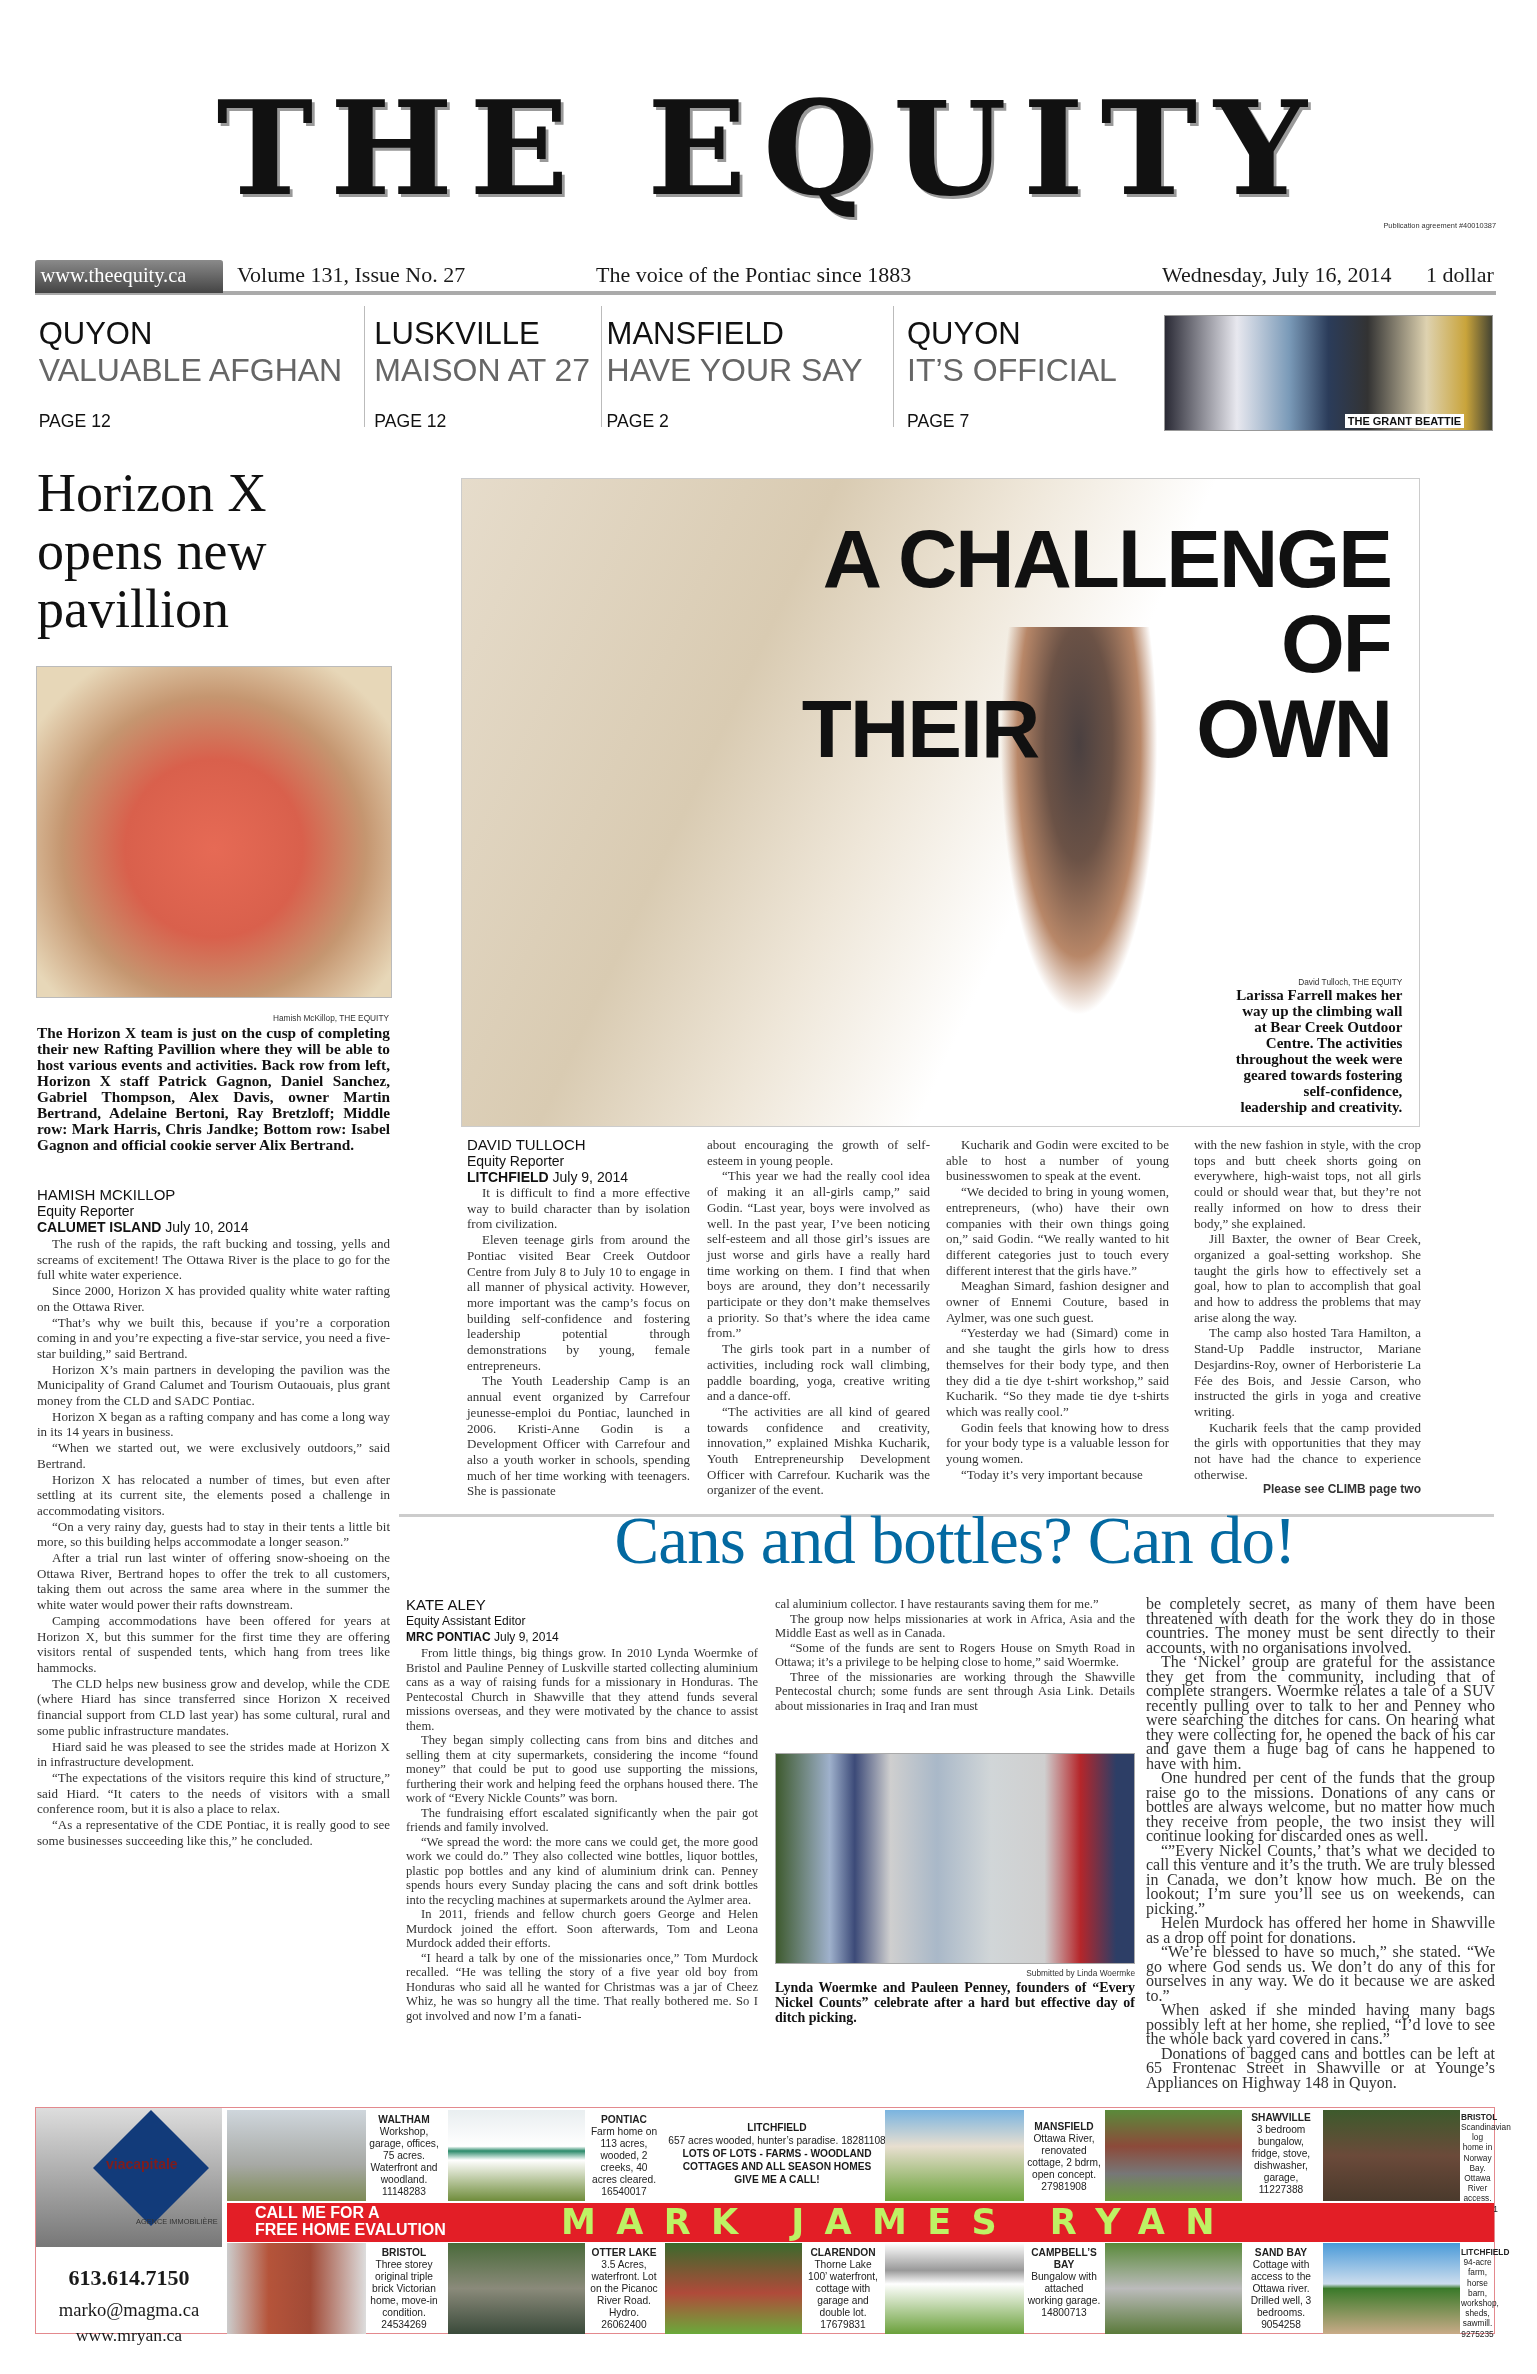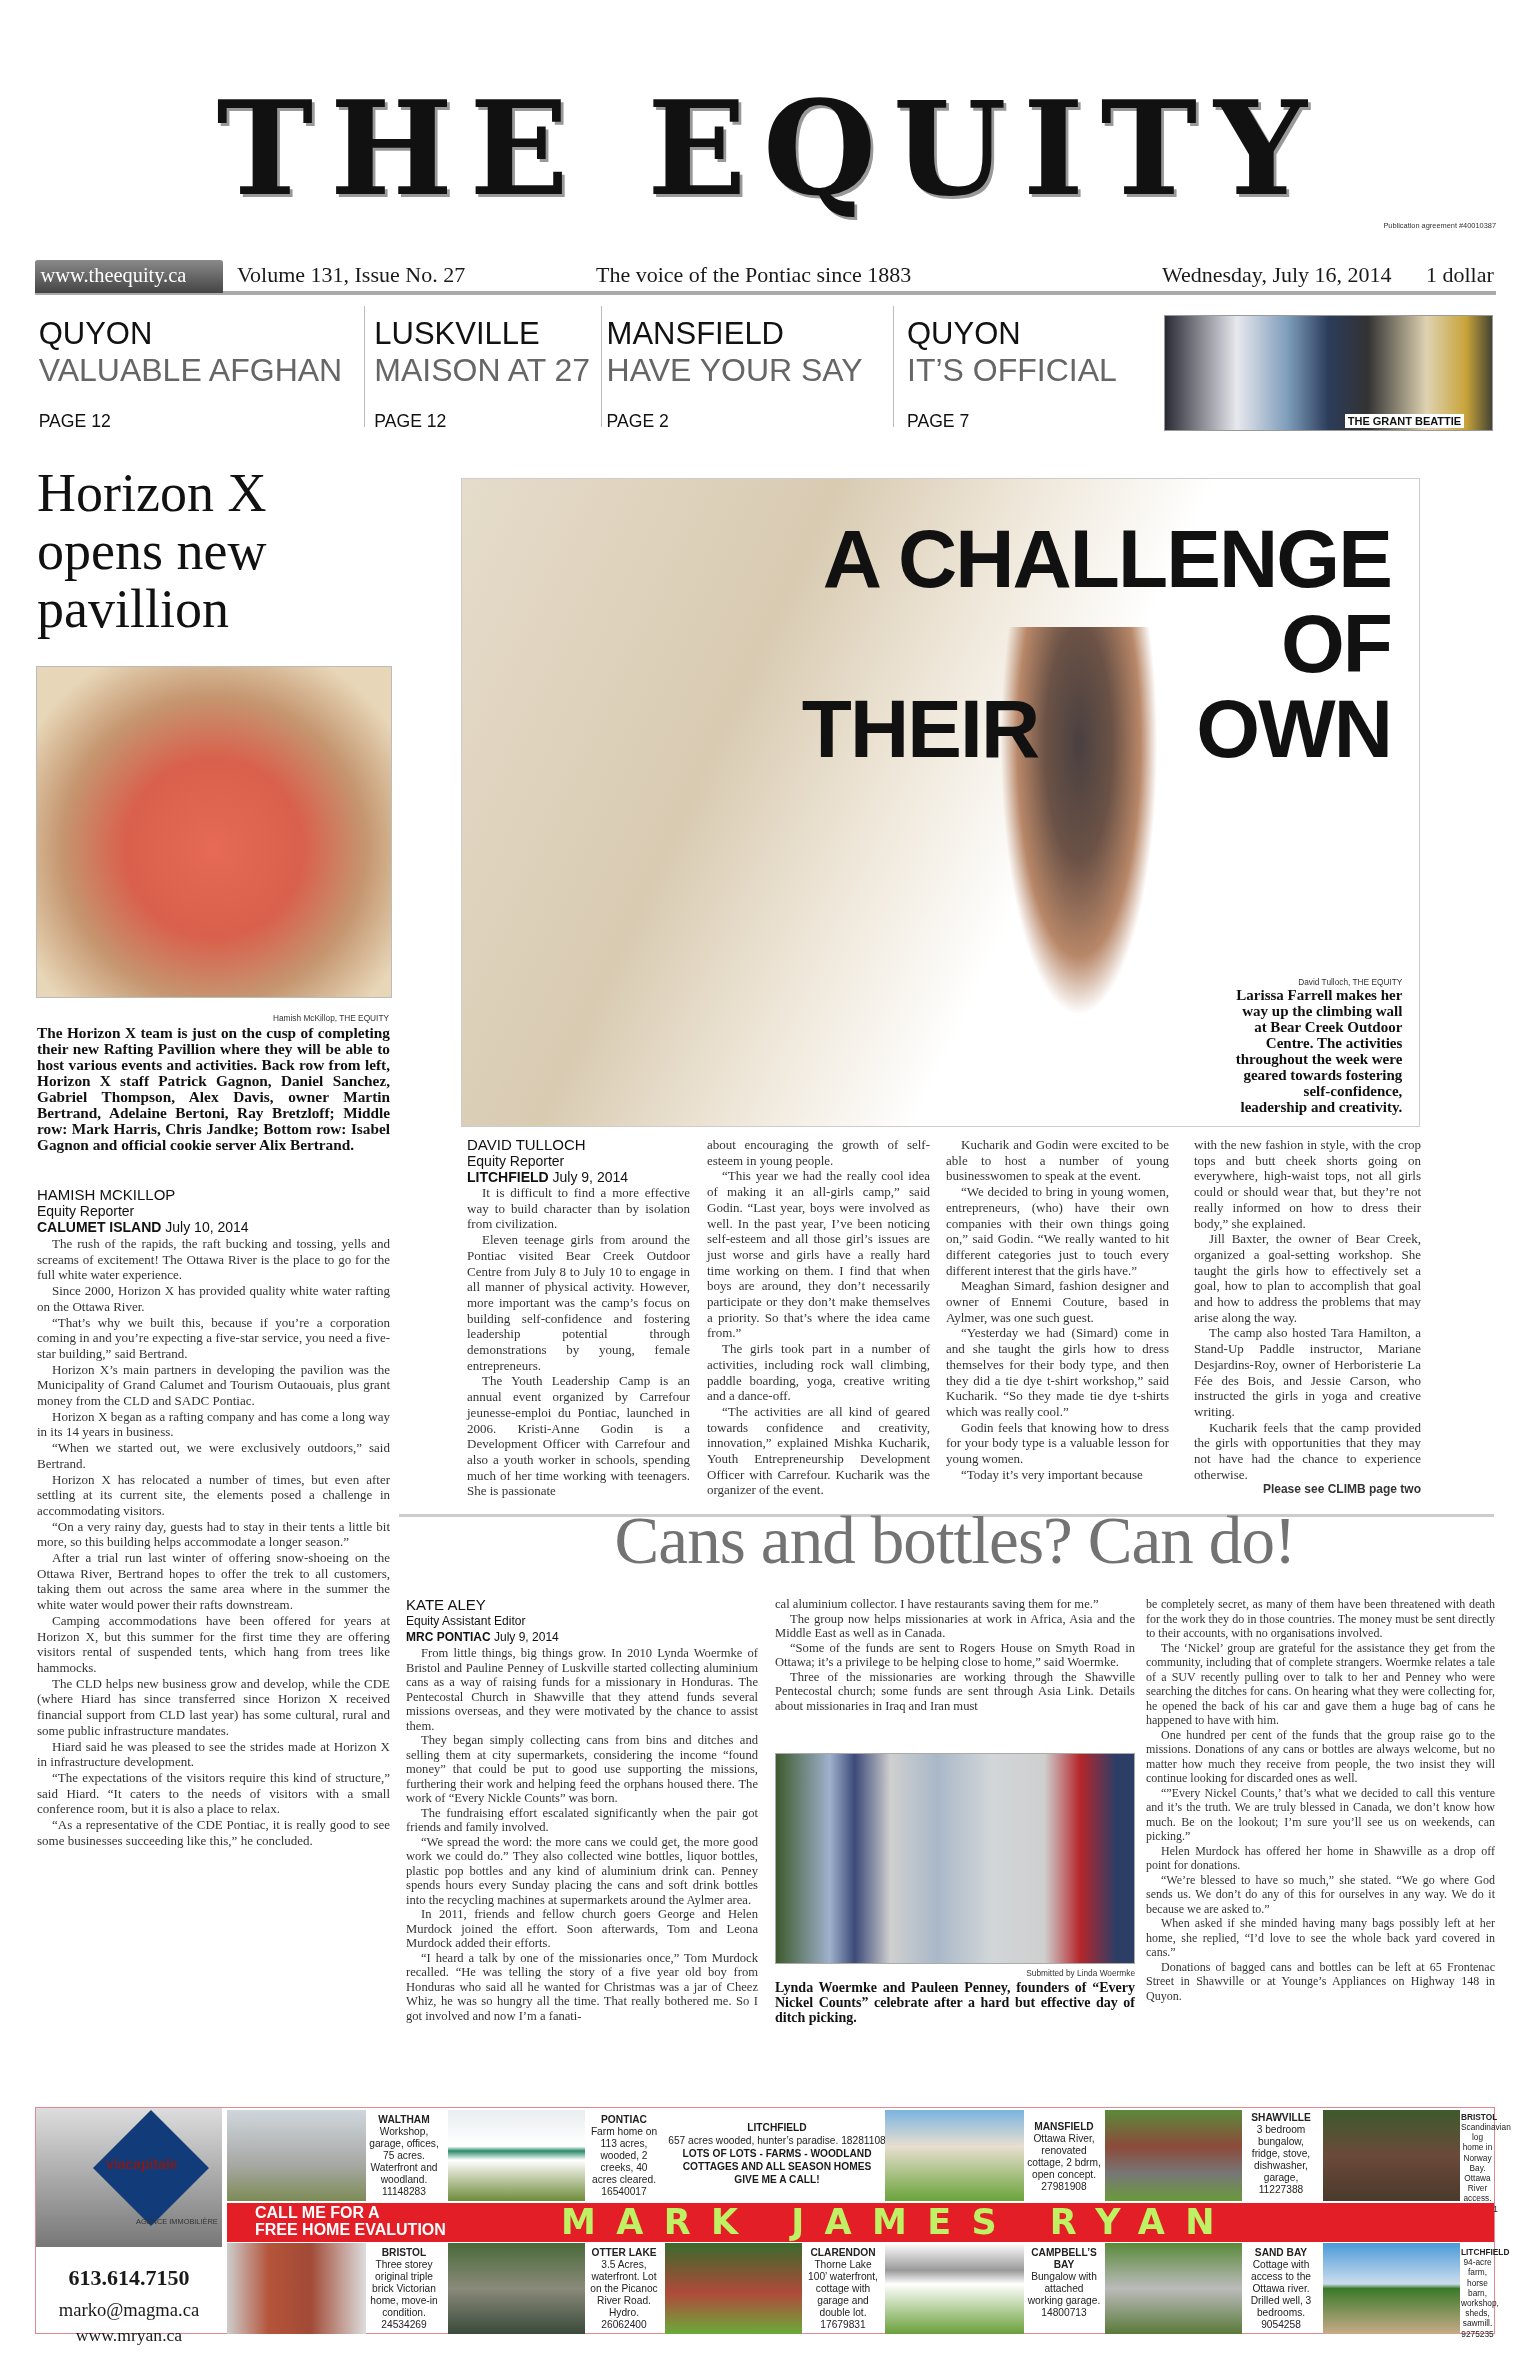--- a/index.html
+++ b/index.html
@@ -28,21 +28,21 @@
 .body{font-family:"Liberation Serif",serif;font-size:13px;line-height:15.7px;text-align:justify;color:#333}
 .body p{text-indent:15px}
 .col{position:absolute}
 .bigphoto{left:461px;top:478px;width:959px;height:649px;border:0.9px solid #ccc;background:linear-gradient(115deg,#e6dccb 0%,#d9cbb2 30%,#eee6d8 45%,#fff 60%,#fff 100%)}
 .bigphoto .climber{position:absolute;left:538px;top:148px;width:158px;height:390px;background:radial-gradient(ellipse at 50% 30%,#4a4040 0%,#6b5246 30%,#b88768 55%,transparent 70%)}
 .head2{position:absolute;right:28px;top:37px;width:686px;text-align:right;font-family:"Liberation Sans",sans-serif;font-weight:bold;font-size:82px;line-height:85px;color:#111;letter-spacing:-1.9px}
 .head2 .l2 span{display:inline-block}
 .bigcap{position:absolute;right:16.7px;bottom:11px;width:167px;text-align:right}
 .bigcap .cap{text-align:right;font-size:15px;line-height:16px}
 .rule{position:absolute;height:3.7px;background:#ccc}
-.h2cans{left:547px;top:1503px;width:816px;text-align:center;font-size:67px;line-height:74px;color:#737373;letter-spacing:-0.9px}
+.h2cans{left:547px;top:1503px;width:816px;text-align:center;font-size:67px;line-height:74px;color:#0369a1;letter-spacing:-0.9px}
 .photo-cans{left:775px;top:1753px;width:360px;height:211px;border:0.9px solid #aaa;background:linear-gradient(90deg,#3e5a2e 0%,#9fb1cc 15%,#3c4a78 22%,#cfcfcf 32%,#a9b8c8 45%,#d1d6d8 60%,#cfcfcf 75%,#b5262a 85%,#2d3e66 95%)}
 .seeclimb{font-family:"Liberation Sans",sans-serif;font-weight:bold;font-size:12px;text-align:right}
 .ad{left:35px;top:2107px;width:1460px;height:227px;border:1.9px solid #e3898d;background:#fff}
 .ad .agent{position:absolute;left:0;top:0;width:186px;height:139px;background:linear-gradient(#ddd,#777)}
 .ad .logo{position:absolute;left:74px;top:18.6px;width:82px;height:82px;background:#123b7a;transform:rotate(45deg);}
 .ad .logotxt{position:absolute;left:70px;top:48px;width:93px;text-align:left;color:#7f1d1d;font:bold 14px "Liberation Sans",sans-serif}
 .ad .agence{position:absolute;left:100px;top:109px;font:7.4px "Liberation Sans",sans-serif;color:#333}
 .ad .contact{position:absolute;left:0;top:148px;width:186px;text-align:center;font-family:"Liberation Serif",serif}
 .ad .contact .ph{font-size:22px;font-weight:bold;margin-top:9.3px}
 .ad .contact .em{font-size:18.6px;margin-top:8px}
@@ -185,21 +185,21 @@
 </div>
 <div class="col body" style="left:775px;top:1597px;width:360px;font-size:12.6px;line-height:14.5px">
   <div>cal aluminium collector. I have restaurants saving them for me.”</div>
   <p>The group now helps missionaries at work in Africa, Asia and the Middle East as well as in Canada.</p>
   <p>“Some of the funds are sent to Rogers House on Smyth Road in Ottawa; it’s a privilege to be helping close to home,” said Woermke.</p>
   <p>Three of the missionaries are working through the Shawville Pentecostal church; some funds are sent through Asia Link. Details about missionaries in Iraq and Iran must</p>
 </div>
 <div class="abs photo-cans"></div>
 <div class="abs credit" style="left:775px;top:1968px;width:360px">Submitted by Linda Woermke</div>
 <div class="abs cap" style="left:775px;top:1980px;width:360px;font-size:14px;line-height:15px">Lynda Woermke and Pauleen Penney, founders of “Every Nickel Counts” celebrate after a hard but effective day of ditch picking.</div>
-<div class="col body" style="left:1146px;top:1597px;width:349px;font-size:12px;line-height:14.5px">
+<div class="col body" style="left:1146px;top:1597px;width:349px;font-size:16px;line-height:14.5px">
   <div>be completely secret, as many of them have been threatened with death for the work they do in those countries. The money must be sent directly to their accounts, with no organisations involved.</div>
   <p>The ‘Nickel’ group are grateful for the assistance they get from the community, including that of complete strangers. Woermke relates a tale of a SUV recently pulling over to talk to her and Penney who were searching the ditches for cans. On hearing what they were collecting for, he opened the back of his car and gave them a huge bag of cans he happened to have with him.</p>
   <p>One hundred per cent of the funds that the group raise go to the missions. Donations of any cans or bottles are always welcome, but no matter how much they receive from people, the two insist they will continue looking for discarded ones as well.</p>
   <p>“”Every Nickel Counts,’ that’s what we decided to call this venture and it’s the truth. We are truly blessed in Canada, we don’t know how much. Be on the lookout; I’m sure you’ll see us on weekends, can picking.”</p>
   <p>Helen Murdock has offered her home in Shawville as a drop off point for donations.</p>
   <p>“We’re blessed to have so much,” she stated. “We go where God sends us. We don’t do any of this for ourselves in any way. We do it because we are asked to.”</p>
   <p>When asked if she minded having many bags possibly left at her home, she replied, “I’d love to see the whole back yard covered in cans.”</p>
   <p>Donations of bagged cans and bottles can be left at 65 Frontenac Street in Shawville or at Younge’s Appliances on Highway 148 in Quyon.</p>
 </div>
 

